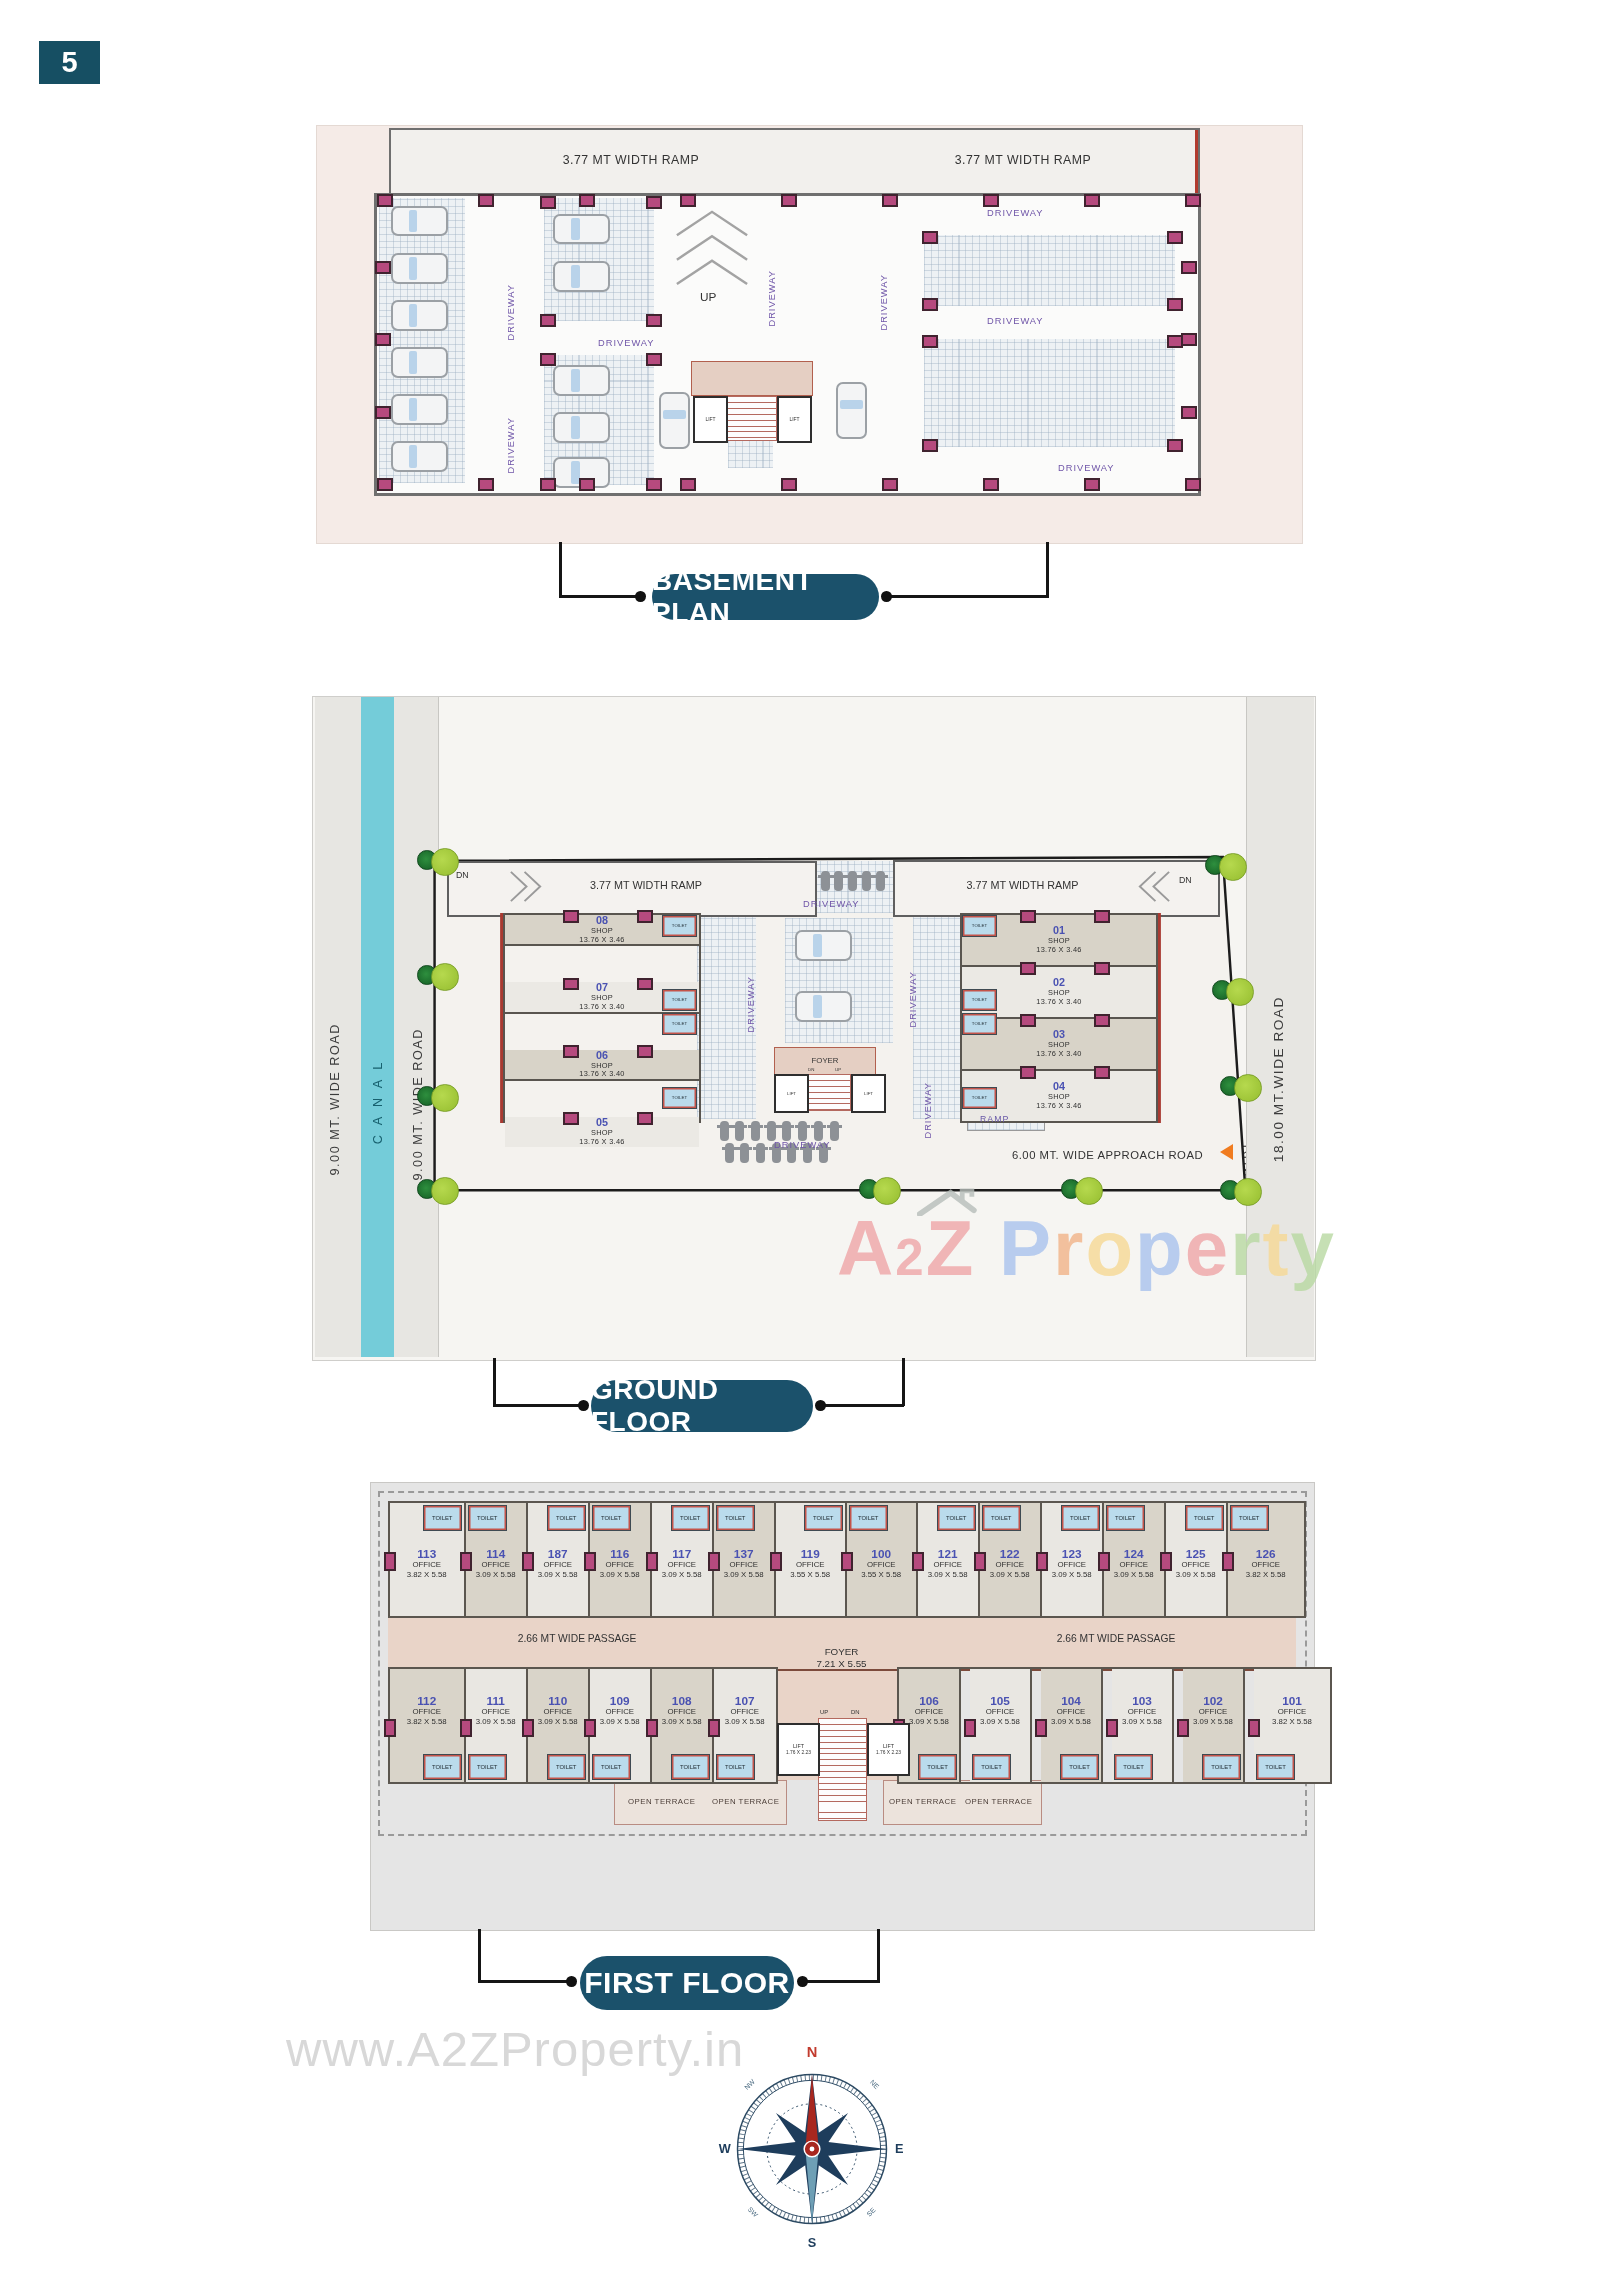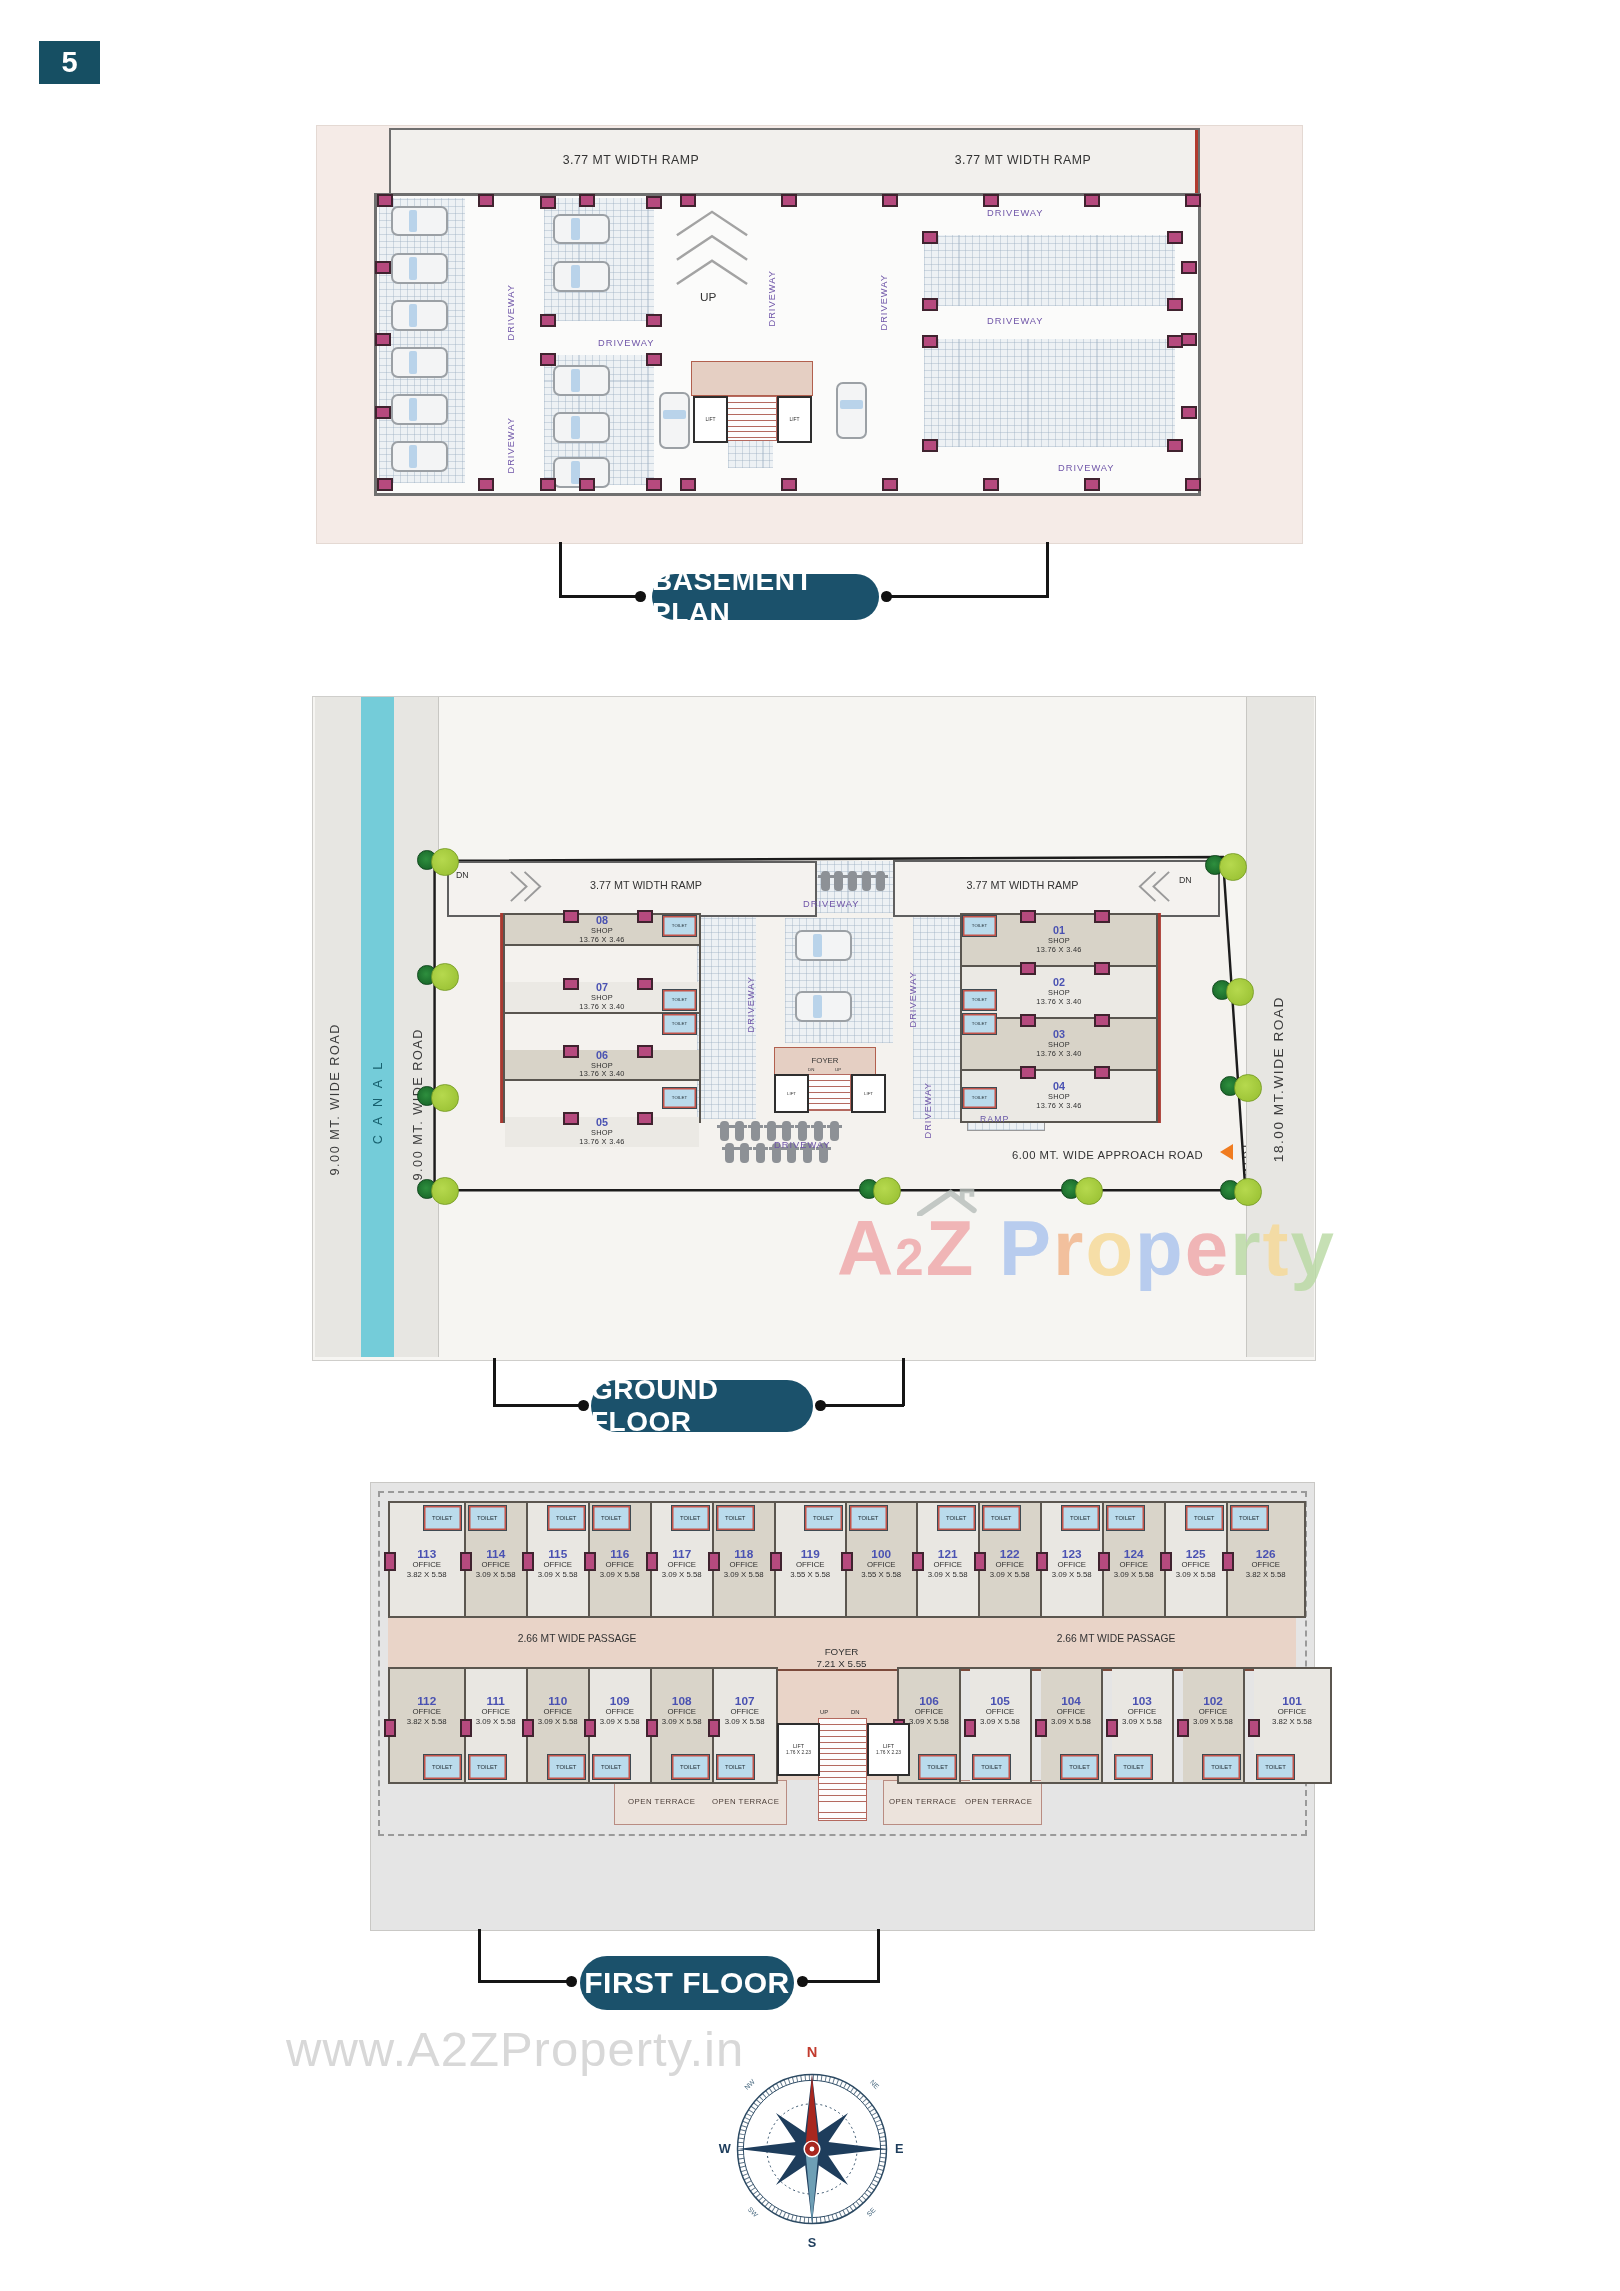--- a/index.html
+++ b/index.html
@@ -434,21 +434,21 @@
             <div class="num">114</div>
             <div class="typ">OFFICE</div>
             <div class="dim">3.09 X 5.58</div>
           </div>
           <div class="toilet" style="left:2px;top:2px;width:37px;height:24.5px;font-size:5.9px;">
             <div>TOILET</div>
           </div>
         </div>
         <div class="office top-row" style="width:62px;">
           <div class="olbl">
-            <div class="num">115</div>
+            <div class="num">187</div>
             <div class="typ">OFFICE</div>
             <div class="dim">3.09 X 5.58</div>
           </div>
           <div class="toilet" style="right:2px;top:2px;width:37px;height:24.5px;font-size:5.9px;">
             <div>TOILET</div>
           </div>
         </div>
         <div class="office top-row" style="width:62px;">
           <div class="olbl">
             <div class="num">116</div>
@@ -464,21 +464,21 @@
             <div class="num">117</div>
             <div class="typ">OFFICE</div>
             <div class="dim">3.09 X 5.58</div>
           </div>
           <div class="toilet" style="right:2px;top:2px;width:37px;height:24.5px;font-size:5.9px;">
             <div>TOILET</div>
           </div>
         </div>
         <div class="office top-row" style="width:62px;">
           <div class="olbl">
-            <div class="num">118</div>
+            <div class="num">137</div>
             <div class="typ">OFFICE</div>
             <div class="dim">3.09 X 5.58</div>
           </div>
           <div class="toilet" style="left:2px;top:2px;width:37px;height:24.5px;font-size:5.9px;">
             <div>TOILET</div>
           </div>
         </div>
         <div class="office top-row" style="width:71px;">
           <div class="olbl">
             <div class="num">119</div>

